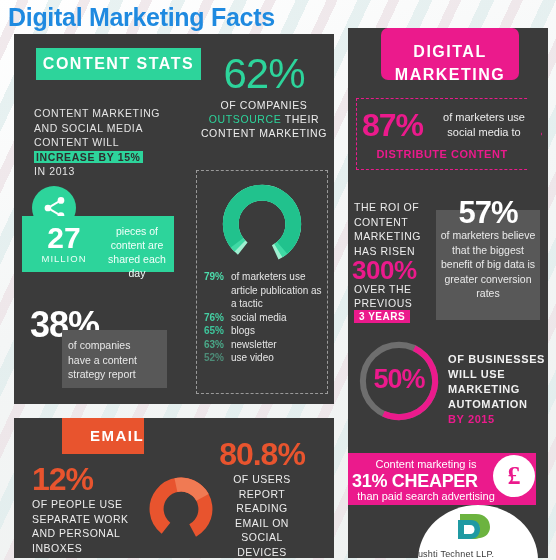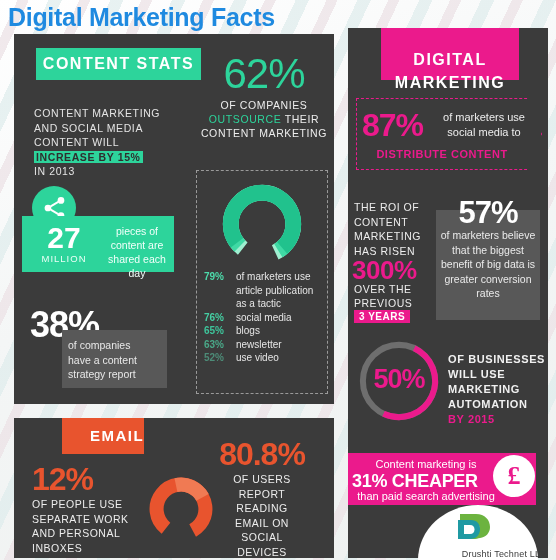--- a/index.html
+++ b/index.html
@@ -40,21 +40,21 @@
   #tag-content {
     left:36px; top:48px; width:165px; height:32px; background:#2dd49b;
     font-size:16px; line-height:32px;
   }
   #tag-email {
     left:62px; top:418px; width:82px; height:36px; background:#e8542e;
     font-size:15px; line-height:36px;padding-left:28px;
   }
   #tag-digital {
     left:381px; top:28px; width:138px; height:52px; background:#eb1a8c;
-    font-size:16px; line-height:23px; padding-top:20px;
+    font-size:16px; line-height:23px; padding-top:12px;border-radius:7px;
   }
 
   
   #cs-text {
     position:absolute; left:34px; top:106px; width:160px;
     color:#e4e4e4; font-size:10.5px; line-height:14.5px;
     letter-spacing:0.6px; font-weight:normal;
   }
   #cs-text .hl { background:#2dd49b; color:#2f2f2f; padding:0 2px; font-weight:bold;}
 
@@ -102,21 +102,21 @@
   
   #dash-box {
     position:absolute; left:196px; top:170px; width:132px; height:224px;
     border:1px dashed #9a9a9a;
   }
   #donut-green { position:absolute; left:216px; top:178px; width:92px; height:92px; }
   #donut-list {
     position:absolute; left:204px; top:270px; width:120px;
     font-size:10px; line-height:13.5px;
   }
-  .dl-row { display:flex; gap:5px; }
+  .dl-row { display:flex; }
   .dl-pct { color:#2dd49b; font-weight:bold; min-width:27px; }
   .dl-lbl { color:#e6e6e6; }
   .dl-r0 .dl-pct{color:#4ddcab;} .dl-r1 .dl-pct{color:#45cfa3;}
   .dl-r2 .dl-pct{color:#3ec49b;} .dl-r3 .dl-pct{color:#4aa888;} .dl-r4 .dl-pct{color:#4d8c78;}
 
   
   #em-12 { position:absolute; left:32px; top:462px; }
   #em-12 .big { font-size:32px; font-weight:bold; color:#e8542e; line-height:34px; letter-spacing:-1px;}
   #em-12 .sub { font-size:10.5px; color:#ededed; line-height:14.5px; letter-spacing:0.5px; margin-top:1px;}
   #donut-orange { position:absolute; left:144px; top:472px; width:74px; height:74px; }
@@ -201,21 +201,21 @@
     color:#eb1a8c; font-size:26px; font-weight:bold; line-height:36px;
     font-family:"Liberation Serif", serif;
   }
 
   #logo-circle {
     position:absolute; left:418px; top:505px; width:120px; height:110px;
     border-radius:50%; background:#fff;
   }
   #logo-mark { position:absolute; left:452px; top:512px; width:40px; height:34px; }
   #logo-text {
-    position:absolute; left:408px; top:549px; width:140px; text-align:right;
+    position:absolute; left:408px; top:549px; width:140px; text-align:left;
     color:#3b3b3b; font-size:9px; letter-spacing:0.2px;
   }
 </style>
 </head>
 <body>
 
 <div id="stage">
 
   <div id="title">Digital Marketing Facts</div>
 

